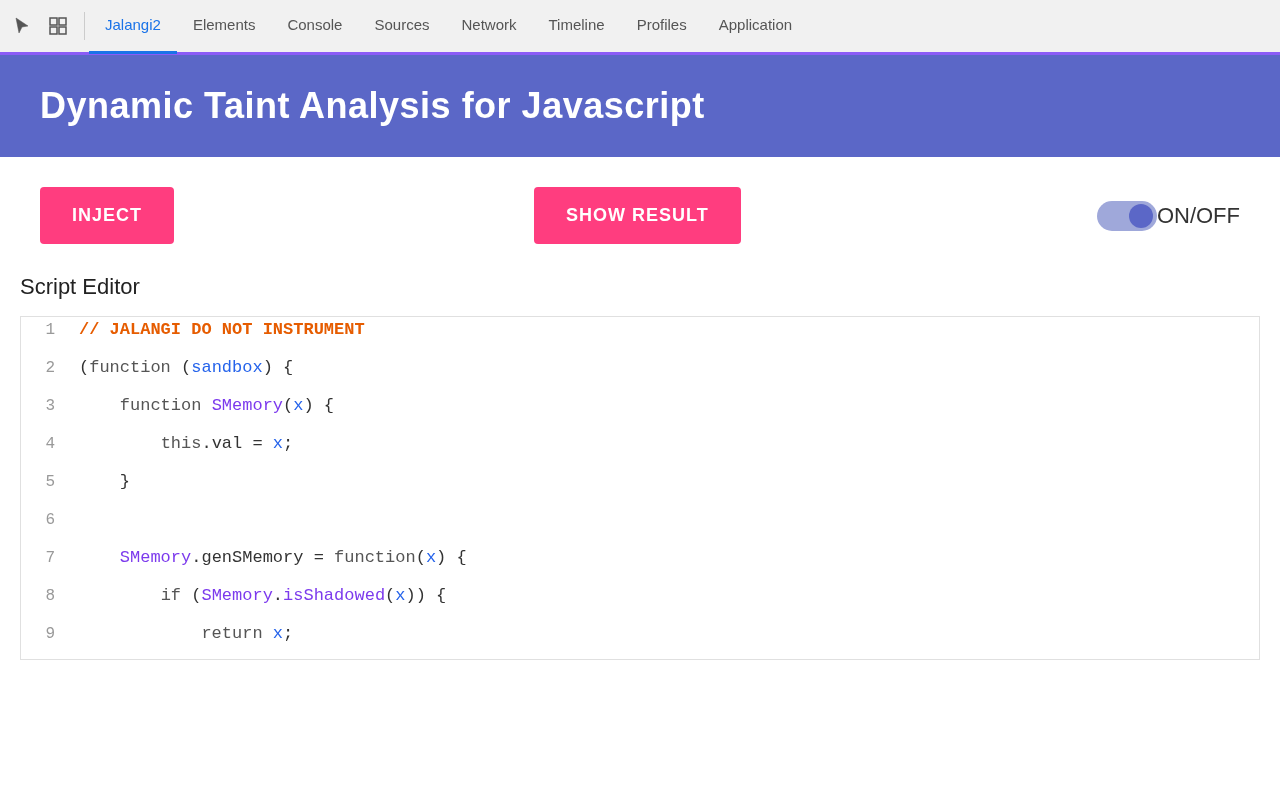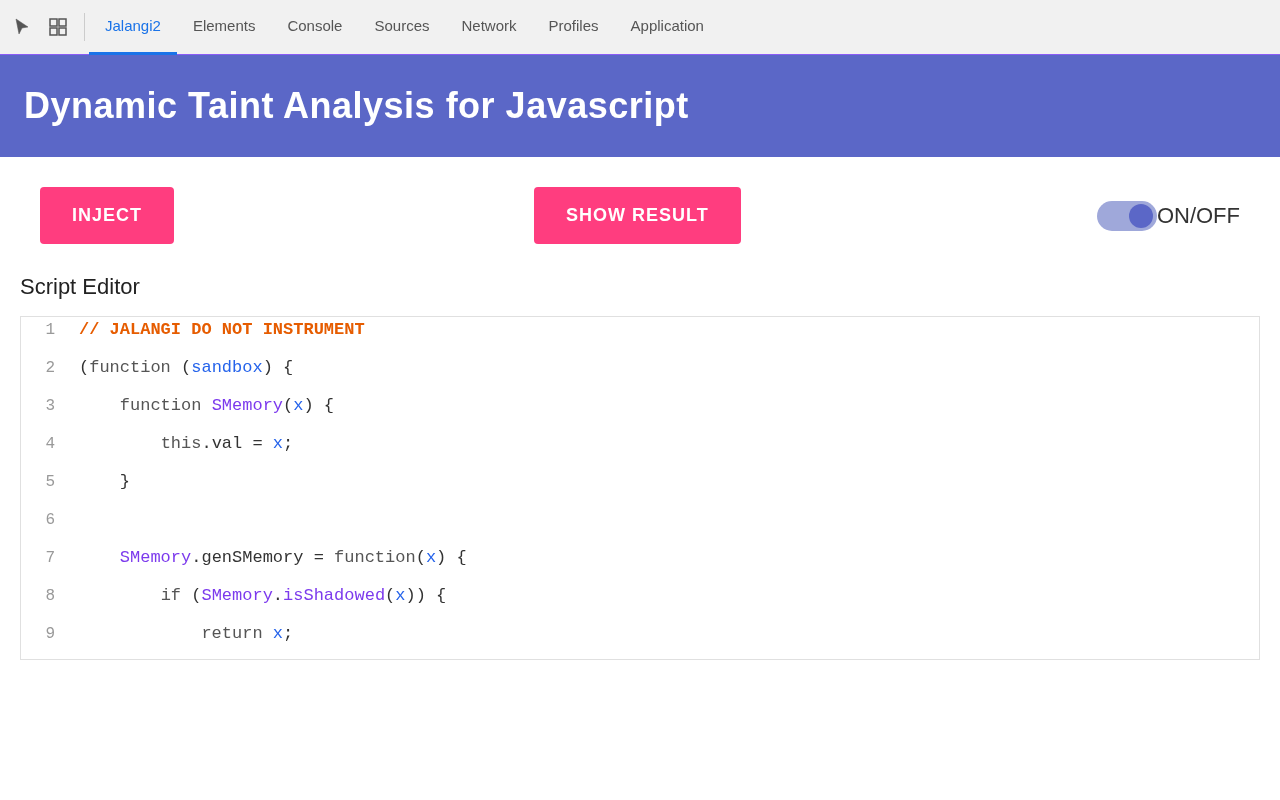--- a/index.html
+++ b/index.html
@@ -4,21 +4,21 @@
   <style>
     * { margin: 0; padding: 0; box-sizing: border-box; }
     body { font-family: -apple-system, BlinkMacSystemFont, 'Segoe UI', sans-serif; background: #fff; width: 1280px; height: 800px; overflow: hidden; }
 
     
     .devtools-bar {
       display: flex;
       align-items: center;
       height: 55px;
       background: #f1f1f1;
-      border-bottom: 1px solid #8b5cf6;
+      border-bottom: 3px solid #8b5cf6;
       padding: 0 8px;
       gap: 0;
     }
     .devtools-icons {
       display: flex;
       align-items: center;
       gap: 8px;
       padding-right: 12px;
       border-right: 1px solid #ccc;
       margin-right: 4px;
@@ -53,21 +53,21 @@
       height: 55px;
     }
     .devtools-tab.active {
       color: #1a73e8;
       border-bottom: 3px solid #1a73e8;
     }
 
     
     .app-header {
       background: #5b67c7;
-      padding: 30px 24px;
+      padding: 30px 40px;
     }
     .app-header h1 {
       color: #fff;
       font-size: 36px;
       font-weight: 600;
       letter-spacing: 0.5px;
     }
 
     .toolbar {
       display: flex;
@@ -194,20 +194,21 @@
         <rect x="11" y="11" width="7" height="7" stroke="#555" stroke-width="1.5" fill="none"></rect>
       </svg>
     </div>
   </div>
   <div class="devtools-tabs">
     <div class="devtools-tab active">Jalangi2</div>
     <div class="devtools-tab">Elements</div>
     <div class="devtools-tab">Console</div>
     <div class="devtools-tab">Sources</div>
     <div class="devtools-tab">Network</div>
+    <div class="devtools-tab">Timeline</div>
     <div class="devtools-tab">Profiles</div>
     <div class="devtools-tab">Application</div>
   </div>
 </div>
 
 <div class="app-header">
   <h1>Dynamic Taint Analysis for Javascript</h1>
 </div>
 
 <div class="toolbar">

